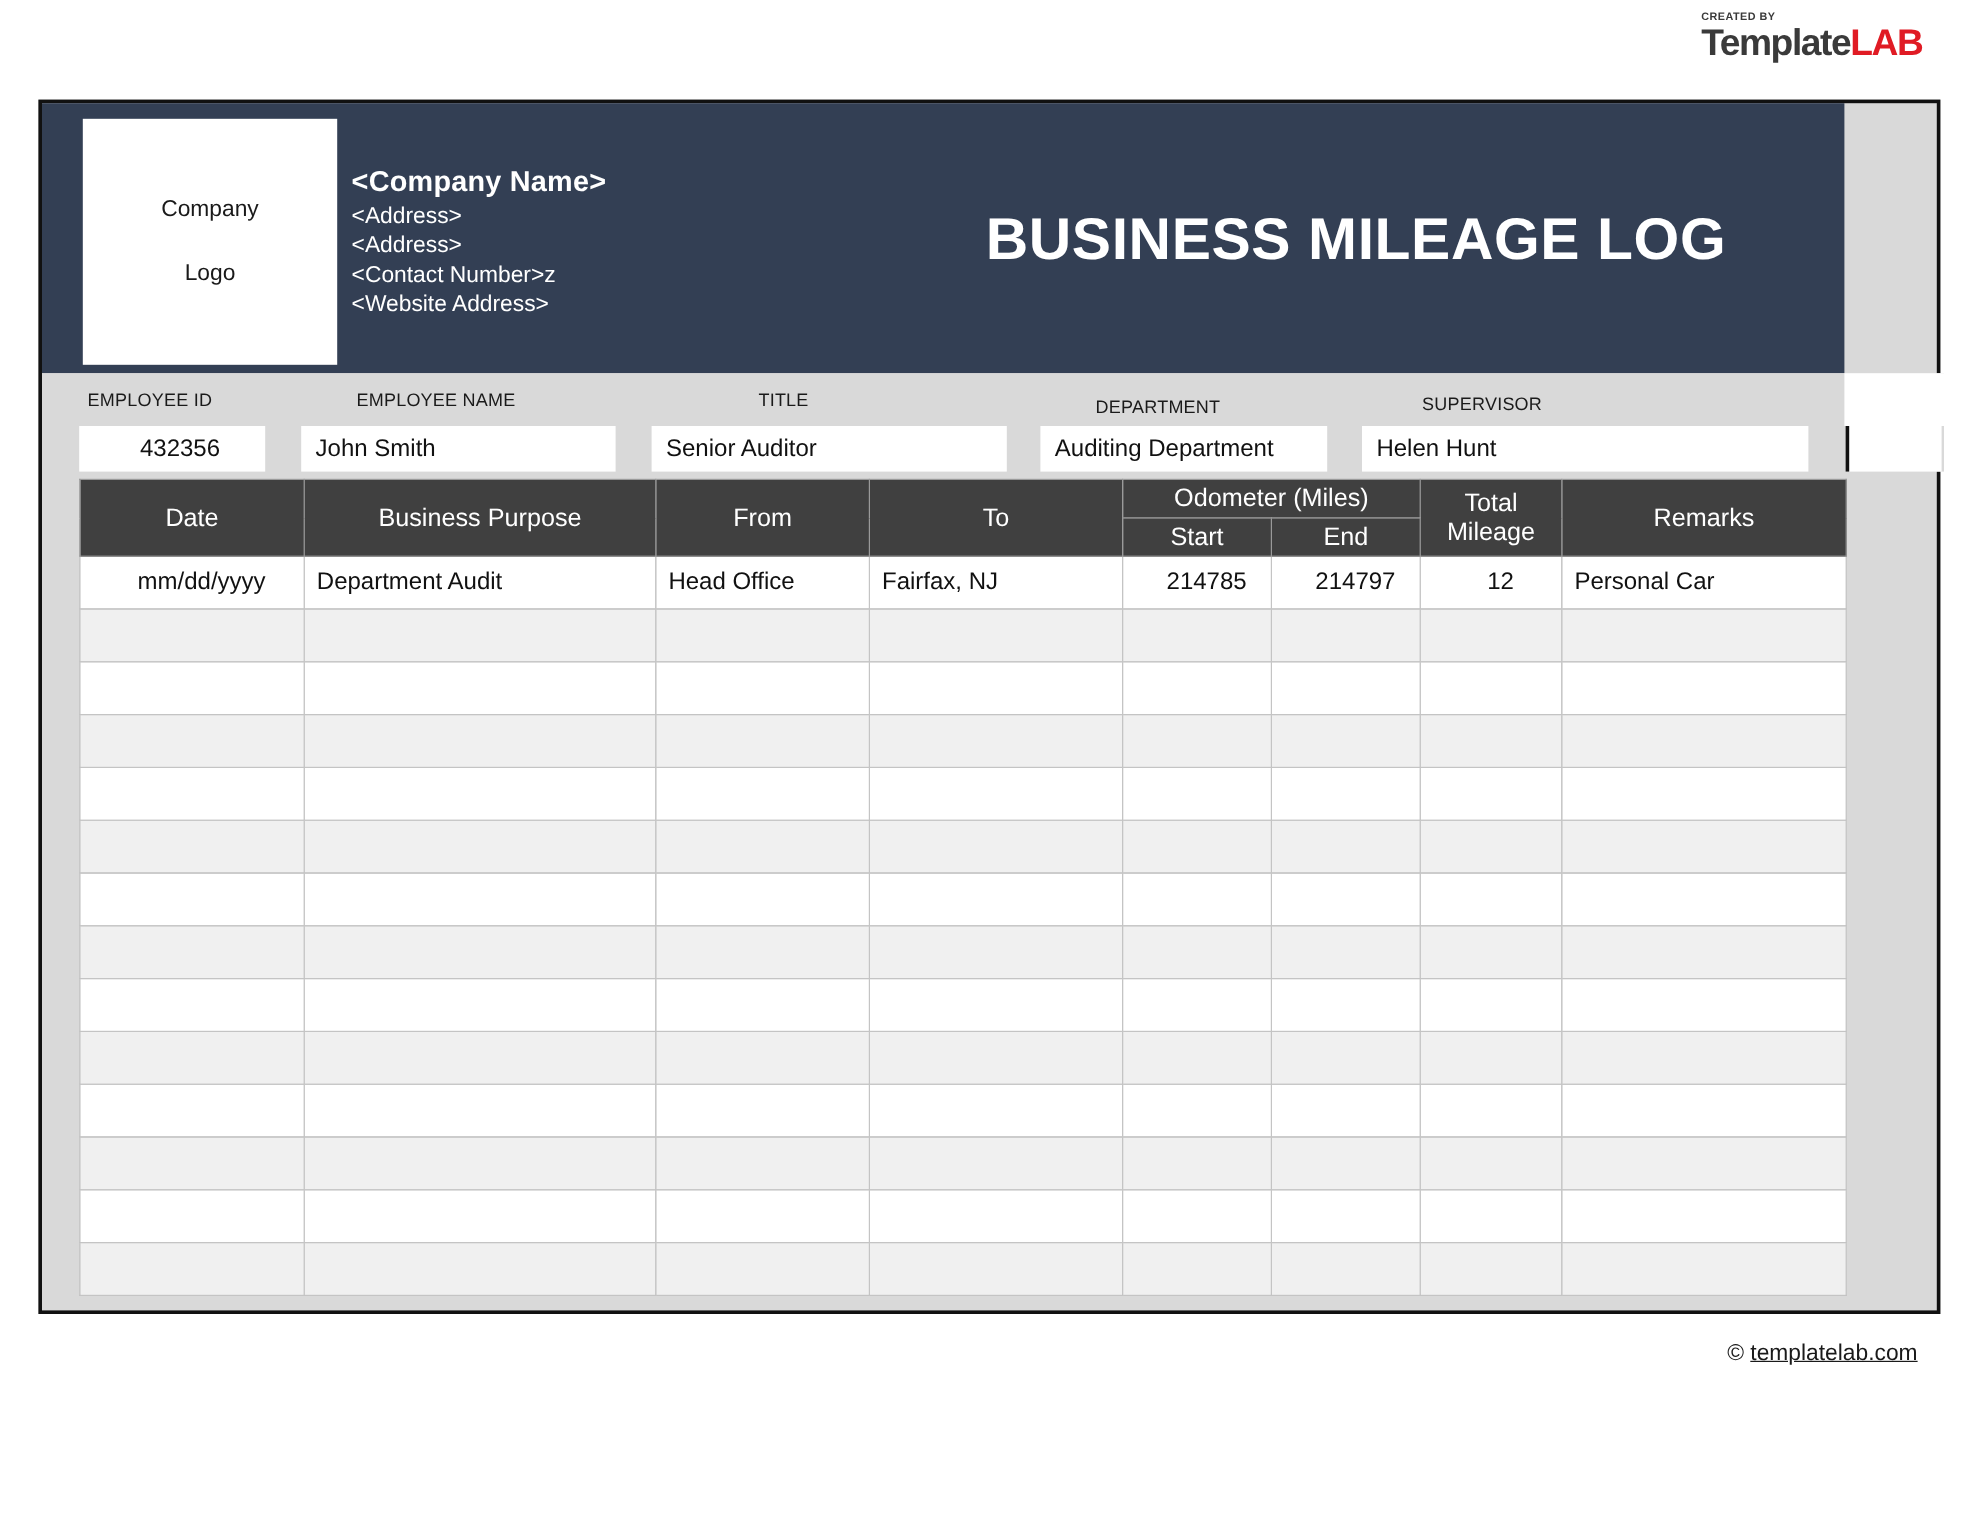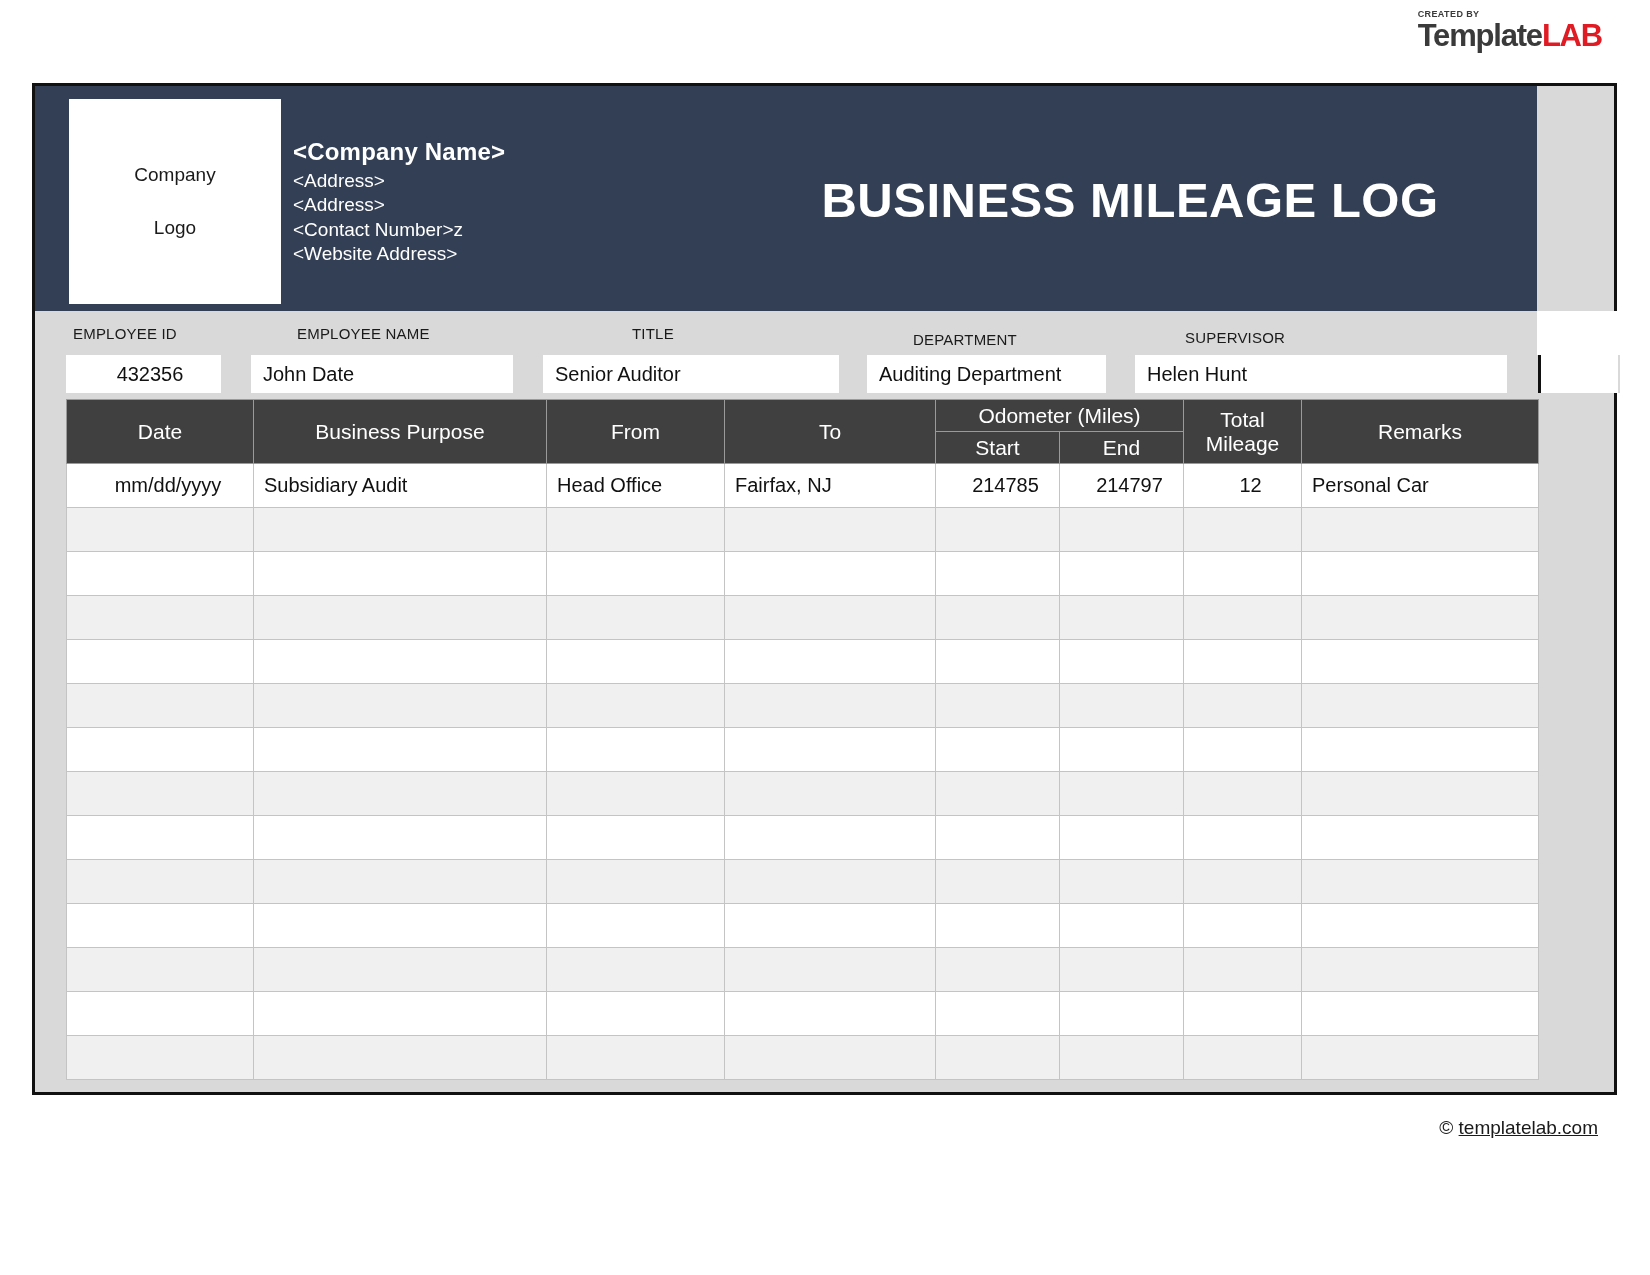--- a/index.html
+++ b/index.html
@@ -235,21 +235,21 @@
     <div id="info-strip">
       <div id="edge-strip-top"></div>
 
       <div class="info-label" style="left:38px;  top:14px;">EMPLOYEE ID</div>
       <div class="info-label" style="left:262px; top:14px;">EMPLOYEE NAME</div>
       <div class="info-label" style="left:555px; top:14px;margin-left:42px;">TITLE</div>
       <div class="info-label" style="left:878px; top:20px;">DEPARTMENT</div>
       <div class="info-label" style="left:1150px;top:18px;">SUPERVISOR</div>
 
       <div class="info-input centered" style="left:31px;  top:44px; width:155px;">432356</div>
-      <div class="info-input" style="left:216px; top:44px; width:262px;">John Date</div>
+      <div class="info-input" style="left:216px; top:44px; width:262px;">John Smith</div>
       <div class="info-input" style="left:508px; top:44px; width:296px;">Senior Auditor</div>
       <div class="info-input" style="left:832px; top:44px; width:239px;">Auditing Department</div>
       <div class="info-input" style="left:1100px;top:44px; width:372px;">Helen Hunt</div>
 
       <div id="edge-input"></div>
     </div>
 
     <table id="log-table">
       <colgroup>
         <col style="width:187px">
@@ -272,21 +272,21 @@
           <th class="tall" rowspan="2">Remarks</th>
         </tr>
         <tr>
           <th>Start</th>
           <th>End</th>
         </tr>
       </thead>
       <tbody id="table-body">
           <tr>
             <td class="center">mm/dd/yyyy</td>
-            <td>Subsidiary Audit</td>
+            <td>Department Audit</td>
             <td>Head Office</td>
             <td>Fairfax, NJ</td>
             <td class="center">214785</td>
             <td class="center">214797</td>
             <td class="center">12</td>
             <td>Personal Car</td>
           </tr>
           <tr class="alt">
             <td class="center"></td>
             <td></td>

